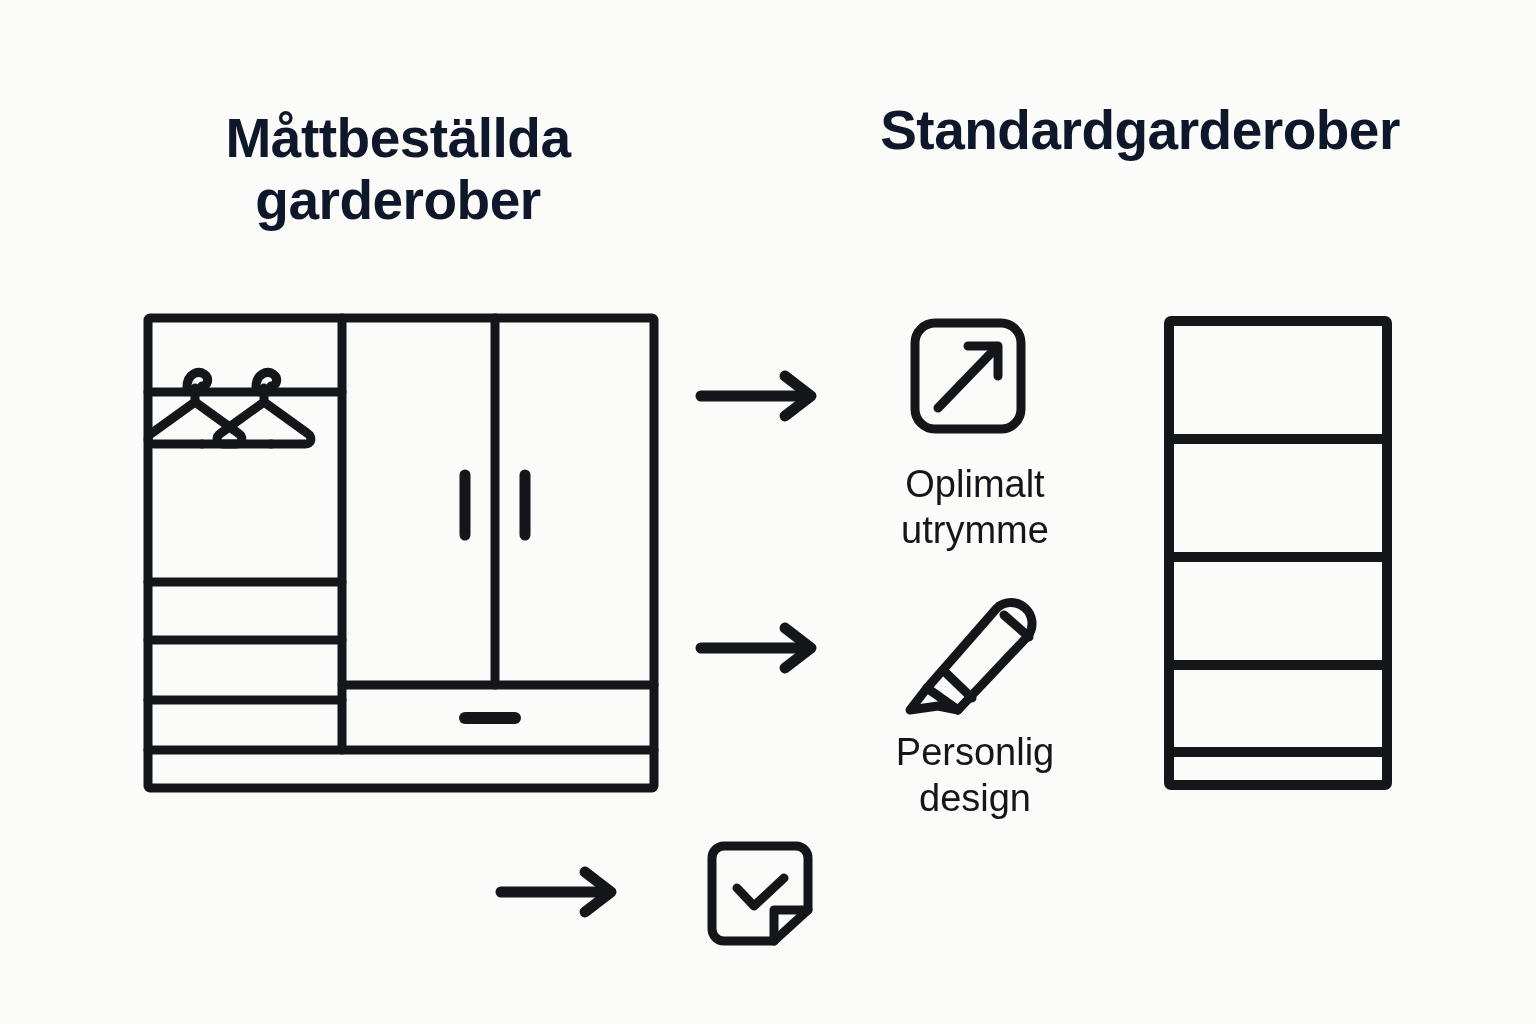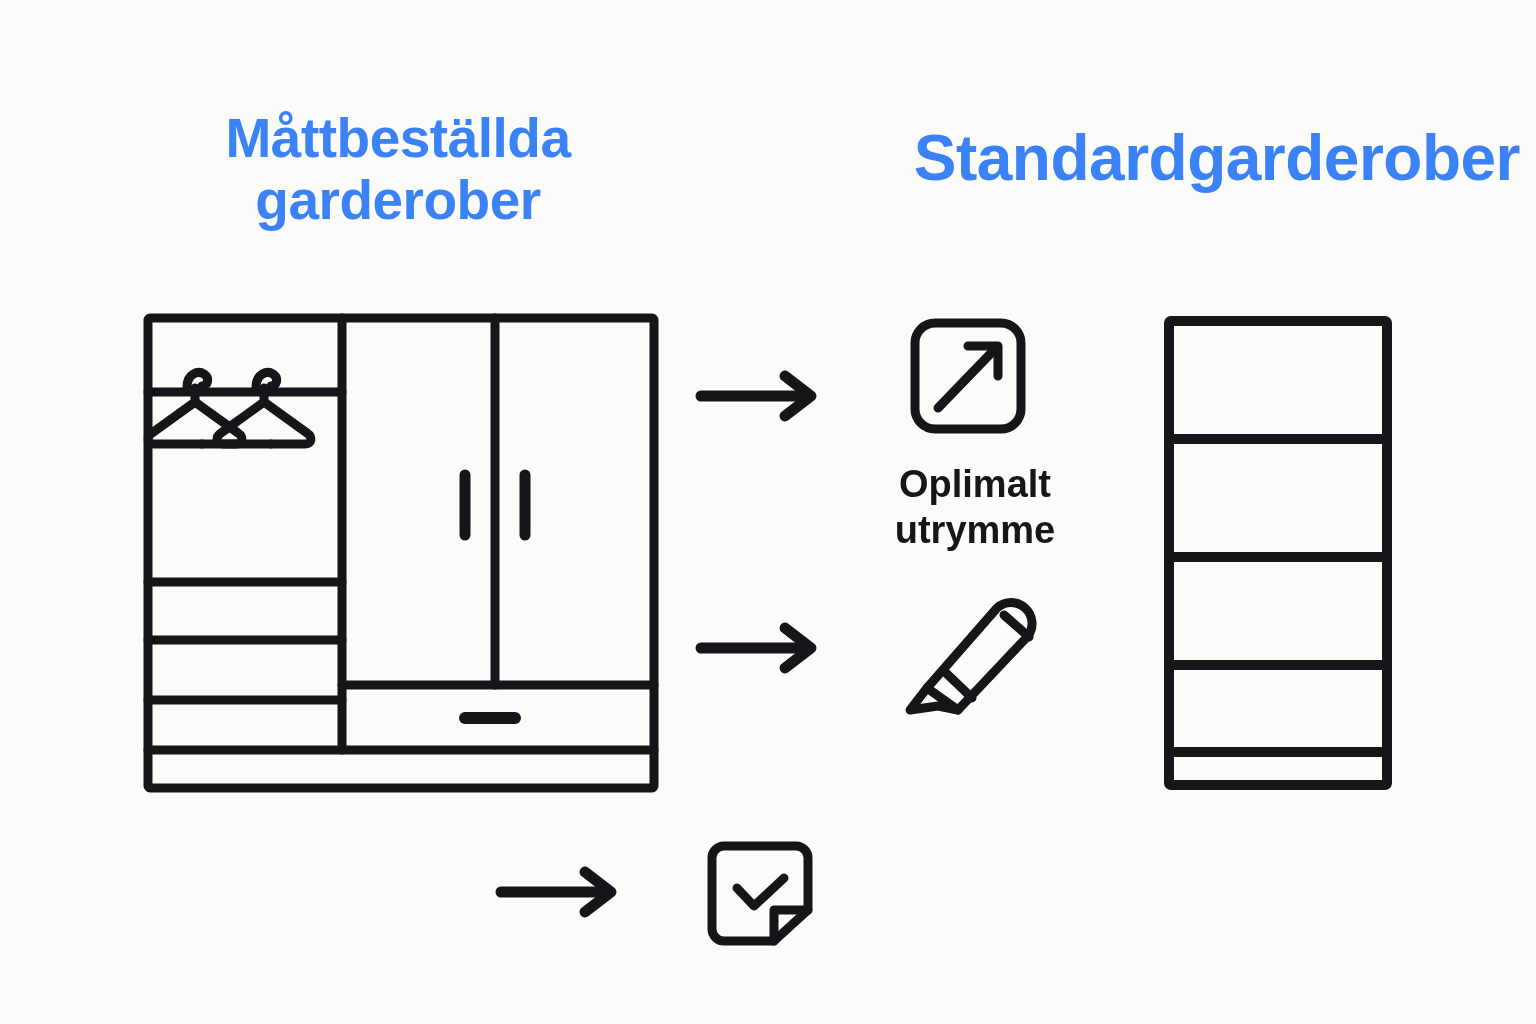--- a/index.html
+++ b/index.html
@@ -20,49 +20,49 @@
     left: 0; top: 0;
     width: 1536px;
     height: 1024px;
   }
   .abs { position: absolute; }
 
   
   .title {
     position: absolute;
     font-weight: bold;
-    color: #3b82f6;
+    color: #0f172a;
     line-height: 1.12;
     letter-spacing: -0.5px;
     white-space: pre-line;
   }
   #title-left {
     left: 98px;
     top: 108px;
     width: 600px;
     text-align: center;
     font-size: 55px;
   }
   #title-right {
     left: 760px;
-    top: 123px;
+    top: 100px;
     width: 760px;
-    text-align: right;
-    font-size: 64px;
+    text-align: center;
+    font-size: 55px;
   }
 
   
   .feature-label {
     position: absolute;
     font-size: 38px;
     line-height: 1.2;
     text-align: center;
     color: #15161A;
     white-space: pre-line;
-    font-weight: bold;
+    font-weight: normal;
   }
   #label-optimal { left: 810px; top: 462px; width: 330px; }
   #label-design  { left: 810px; top: 730px; width: 330px; }
   #label-quality { left: 560px; top: 960px; width: 440px; }
 
   
   svg { display: block; overflow: visible; }
   .ln { fill: none; stroke: #15161A; stroke-linecap: round; stroke-linejoin: round; }
 </style>
 </head>
@@ -160,20 +160,22 @@
         <path d="M27 100 L 97 20 A 21 21 0 0 1 128 48 L 58 122 Z"></path>
 
         <path d="M27 100 L 10 122 L 38 118 L 58 122"></path>
 
         <line x1="44" y1="83" x2="72" y2="110"></line>
         <line x1="104" y1="27" x2="129" y2="49"></line>
       </g>
     </svg>
   </div>
 
+  <div class="feature-label" id="label-design">Personlig
+design</div>
 
   <div class="abs" style="left:495px; top:864px;">
     <svg width="130" height="56" viewBox="0 0 130 56">
       <g class="ln" stroke-width="11">
         <line x1="6" y1="28" x2="112" y2="28"></line>
         <polyline points="90,8 116,28 90,48"></polyline>
       </g>
     </svg>
   </div>
 

